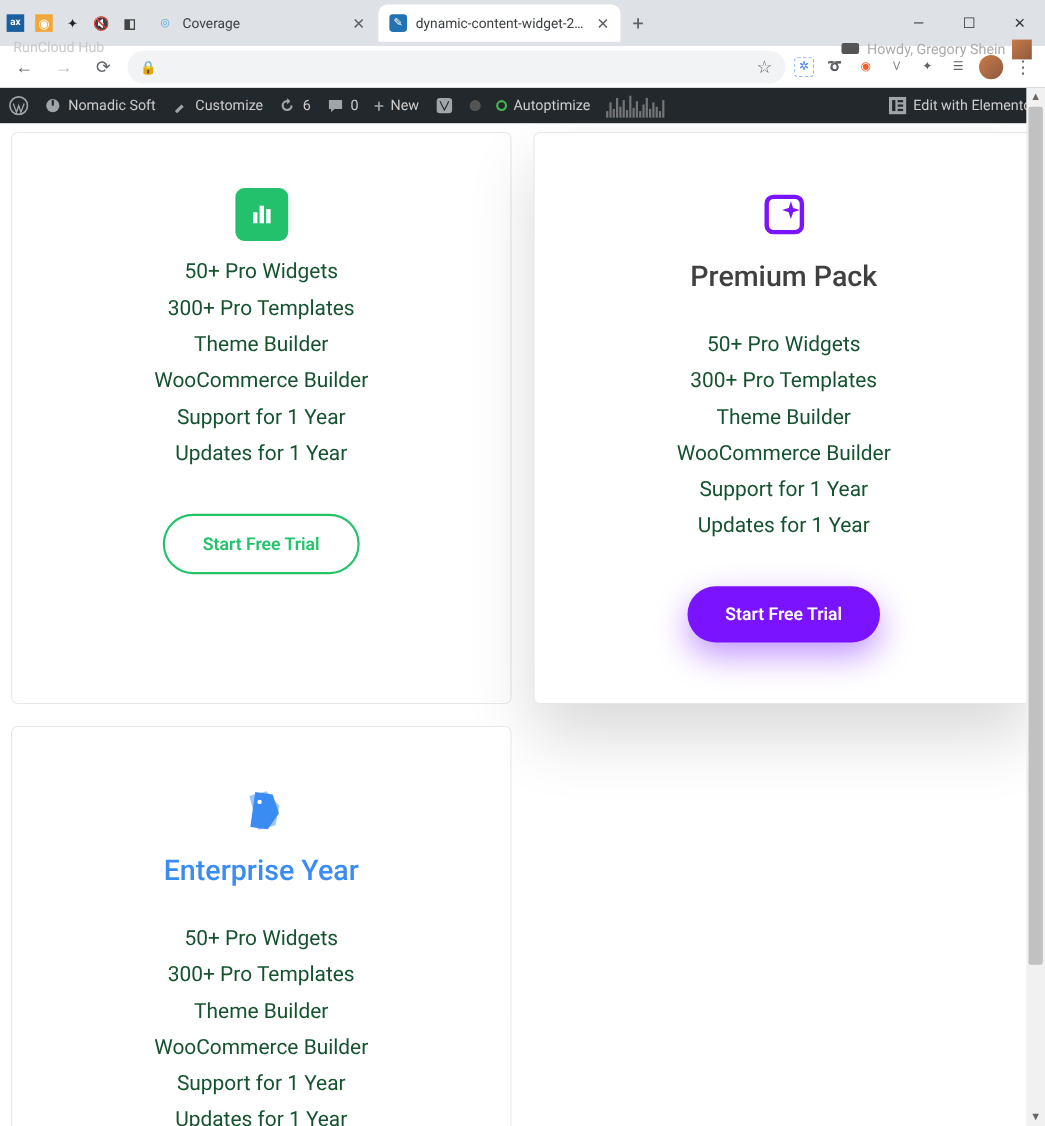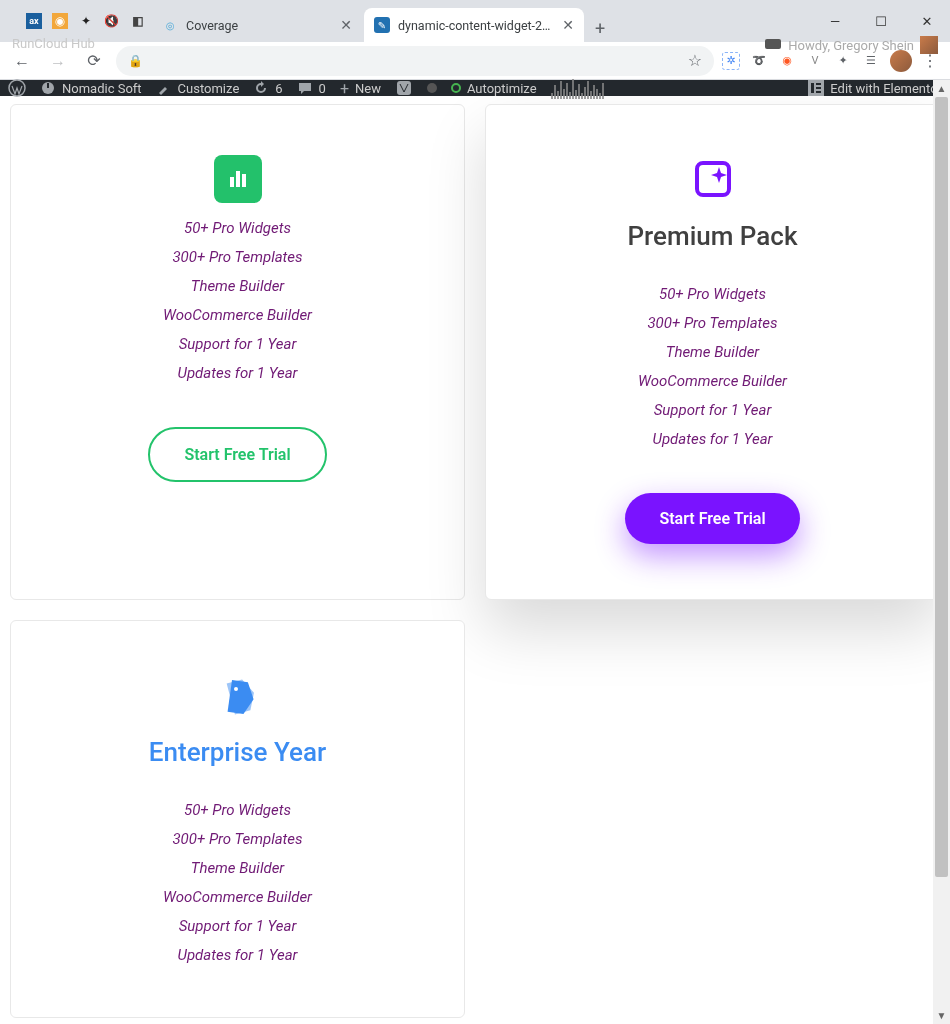--- a/index.html
+++ b/index.html
@@ -1,19 +1,19 @@
 <!DOCTYPE html>
 <html><head>
 <meta charset="utf-8">
 <style>
   * { box-sizing: border-box; margin: 0; padding: 0; }
   body { font-family: -apple-system, "Segoe UI", Roboto, Arial, sans-serif; background: #fff; width: 950px; height: 1024px; overflow: hidden; }
 
   
-  .titlebar { height: 42px; background: #dee1e6; display: flex; align-items: flex-end; padding-left: 20px; }
+  .titlebar { height: 42px; background: #dee1e6; display: flex; align-items: center; }
   .tiny-icons { display: flex; align-items: center; padding: 0 6px; height: 100%; gap: 10px; }
   .tiny-ico { width: 16px; height: 16px; display:inline-flex; align-items:center; justify-content:center; font-size:12px; color:#444; }
   .tab { height: 34px; display: flex; align-items: center; padding: 0 10px; font-size: 12.5px; color: #3c4043; border-radius: 8px 8px 0 0; margin-right: 2px; max-width: 220px; }
   .tab.inactive { background: transparent; }
   .tab.active { background: #fff; }
   .tab .fav { width: 16px; height: 16px; margin-right: 8px; border-radius: 3px; display:inline-flex; align-items:center; justify-content:center; font-size:10px; }
   .tab .label { overflow: hidden; text-overflow: ellipsis; white-space: nowrap; flex: 1; }
   .tab .close { margin-left: 8px; font-size: 14px; color:#5f6368; }
   .newtab { width: 28px; height: 28px; display:flex; align-items:center; justify-content:center; font-size:18px; color:#5f6368; }
   .winbtns { margin-left: auto; display:flex; height:100%; }
@@ -24,21 +24,21 @@
   .nav-ico { width:28px; height:28px; display:flex; align-items:center; justify-content:center; color:#5f6368; font-size:16px; border-radius:50%; }
   .omnibox { flex:1; height:30px; background:#f1f3f4; border-radius:15px; display:flex; align-items:center; padding:0 12px; font-size:14px; color:#202124; gap:8px; }
   .lock { font-size:12px; color:#5f6368; }
   .ext-icons { display:flex; align-items:center; gap:10px; padding-right:4px; }
   .ext-ico { width:18px; height:18px; border-radius:3px; display:flex; align-items:center; justify-content:center; font-size:11px; }
   .star { color:#5f6368; font-size:16px; }
   .avatar { width:22px; height:22px; border-radius:50%; background: linear-gradient(135deg,#c97b4a,#8c5a3c); }
   .menu-dots { font-size:16px; color:#5f6368; }
 
   
-  .wpbar { height:16px; background:#23282d; color:#ccc; display:flex; align-items:center; font-size:13px; padding:0 8px; gap:14px; position:relative; }
+  .wpbar { height:16px; background:#23282d; color:#ccc; display:flex; align-items:center; font-size:13px; padding:16px 8px; gap:14px; position:relative; }
   .wpbar .item { display:flex; align-items:center; gap:6px; cursor:pointer; }
   .wpbar .right { margin-left:auto; display:flex; align-items:center; gap:10px; }
   .wpbar svg { fill:#a0a5aa; }
   .autop-dot { width:10px;height:10px;border:2px solid #46b450;border-radius:50%; }
   .wp-graph { width:100px; height:22px; display:flex; align-items:flex-end; gap:1px; opacity:.8; }
   .wp-graph span { width:2px; background:#888; display:inline-block; }
 
   .howdy { position:absolute; right:12px; top:36px; color:#aaa; font-size:13px; display:flex; align-items:center; gap:6px;text-align:right; }
   .howdy .ava { width:18px;height:18px;background:linear-gradient(135deg,#c97b4a,#8c5a3c); }
   .runcloud { position:absolute; left:12px; top:36px; color:#c9c9c9; font-size:13px; }
@@ -46,21 +46,21 @@
   
   .page { padding: 8px 10px 0 10px; display:grid; grid-template-columns: 1fr 1fr; gap: 20px; }
   .pricing-card { border:1px solid #e8e8e8; border-radius:6px; background:#fff; padding: 50px 30px 55px; text-align:center; }
   .pricing-card.premium { box-shadow: 0 30px 60px rgba(0,0,0,.15); }
   .card-icon { width:48px; height:48px; border-radius:8px; margin:0 auto 18px; display:flex; align-items:center; justify-content:center; }
   .card-icon.green { background:#23c16b; }
   .card-title { font-size:26px; font-weight:500; margin-bottom:36px; }
   .card-title.green { color:#23c36b; }
   .card-title.purple { color:#404040; }
   .card-title.blue { color:#3b8cf2; }
-  .feat { color:#701a75; font-size:15px; line-height:1; margin-bottom:14px;font-style:italic; }
+  .feat { color:#14532d; font-size:19px; line-height:1; margin-bottom:14px; }
   .cta { margin-top:32px; display:inline-block; padding:16px 34px; border-radius:999px; font-size:16px; font-weight:600; cursor:pointer; }
   .cta.green { border:2px solid #23c36b; color:#23c36b; background:#fff; }
   .cta.purple { background:#7a13ff; color:#fff; border:none; box-shadow: 0 12px 30px rgba(122,19,255,.45); }
 
   
   .vscroll { position:absolute; right:0; top:80px; width:17px; bottom:0; background:#f1f1f1; }
   .vscroll .arrow { height:17px; display:flex; align-items:center; justify-content:center; font-size:10px; color:#666; }
   .vscroll .thumb { position:absolute; left:2px; right:2px; top:17px; height:780px; background:#c1c1c1; border-radius:2px; }
 </style>
 </head>

